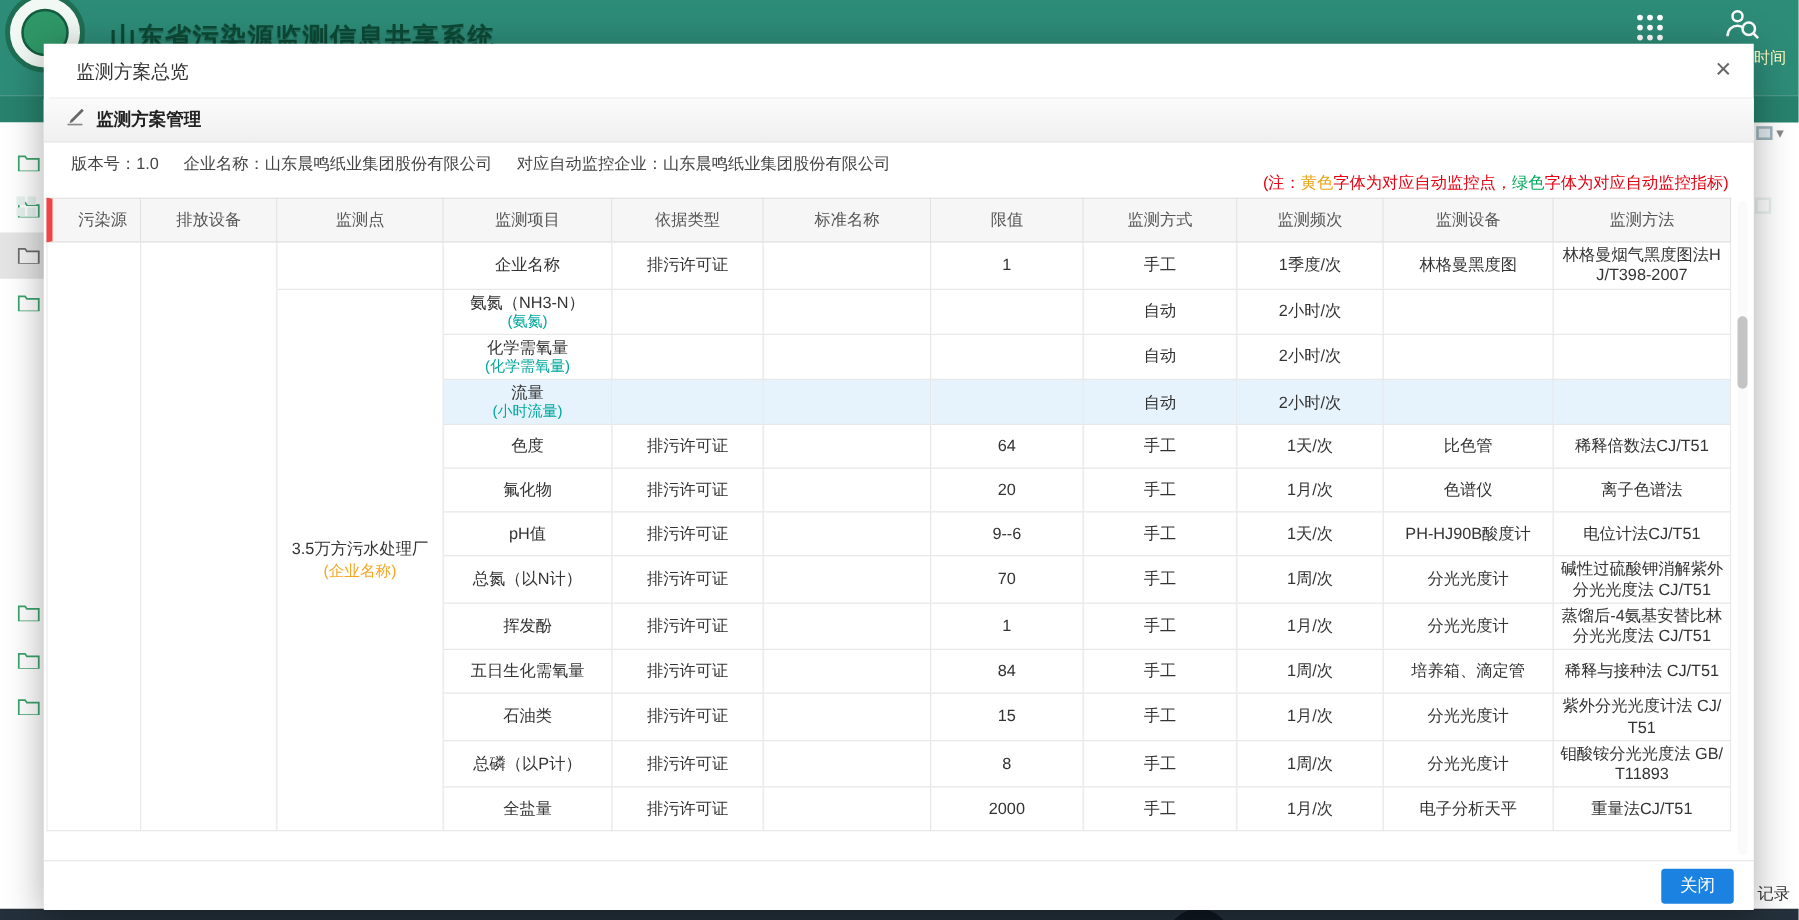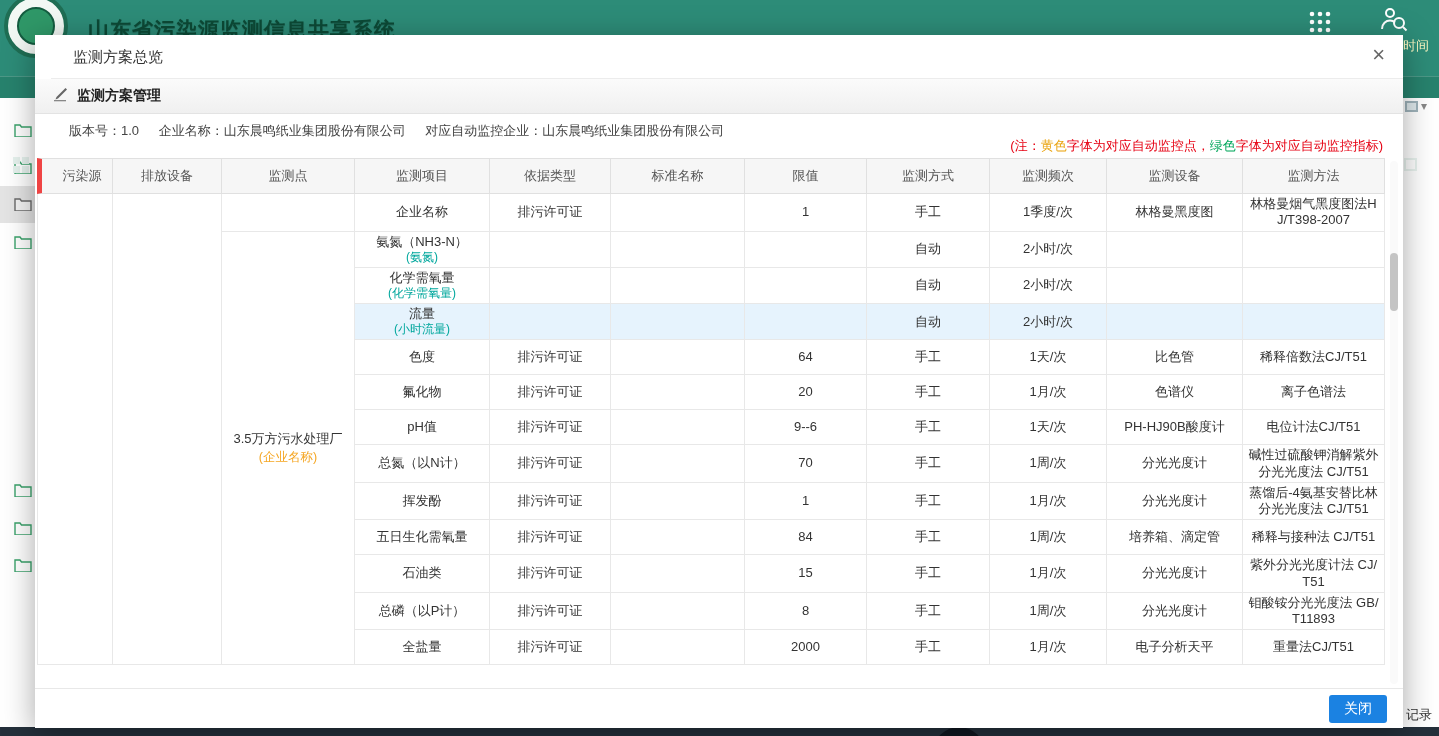--- a/index.html
+++ b/index.html
@@ -27,26 +27,26 @@
   .win-icon-wrap { position:absolute; right:12px; top:99px; color:#8a8a8a; font-size:12px; z-index:1; }
   .win-icon { display:inline-block; width:13px; height:11px; border:2px solid #9fb3bb; background:#dfe9ec; vertical-align:middle; }
   .caret { color:#888; }
   .record-label { position:absolute; right:7px; top:706px; font-size:13px; color:#333; z-index:1;text-align:center; }
 
   .bottombar { position:absolute; left:0; top:727px; width:100%; height:9px; background:#24303b; z-index:3; }
   .bottom-circle { position:absolute; left:933px; top:727px; width:52px; height:52px; border-radius:50%; background:#0f1720; z-index:4; }
 
   
   .modal { position:absolute; left:35px; top:35px; width:1368px; height:693px; background:#fff; box-shadow:0 6px 30px rgba(0,0,0,.35); z-index:10; }
-  .m-title-bar { position:absolute; left:16px; top:0; right:0; height:44px; border-bottom:1px solid #ececec;text-align:right; }
+  .m-title-bar { position:absolute; left:4px; top:0; right:0; height:44px; border-bottom:1px solid #ececec;text-align:right; }
   .m-title { position:absolute; left:22px; top:13px; font-size:15px; color:#333; }
   .m-close { position:absolute; right:18px; top:9px; font-size:22px; color:#666; cursor:pointer; line-height:1; }
   .m-section { position:absolute; left:0; top:44px; right:0; height:35px; background:linear-gradient(#fbfbfb,#f0f0f0); border-bottom:1px solid #e3e3e3; display:flex; align-items:center; padding-left:18px; gap:9px; }
   .m-section-title { font-size:14px; font-weight:bold; color:#222; }
-  .m-info { position:absolute; left:12px; top:79px; right:0; height:44px; }
+  .m-info { position:absolute; left:0; top:79px; right:0; height:44px; }
   .m-info-left { position:absolute; left:22px; top:8px; font-size:13px; color:#444; }
   .m-info-left span { margin-right:16px; }
   .m-note { position:absolute; right:20px; top:23px; font-size:13px; color:#e60012; }
   .m-note .yw { color:#eaa410; }
   .m-note .gw { color:#00a65a; }
 
   .m-table-wrap { position:absolute; left:2px; top:123px; right:18px; height:528px; overflow:hidden; }
   table.plan { width:100%; table-layout:fixed; border-collapse:separate; border-spacing:0; font-size:13px; color:#333; }
   table.plan th { height:36px; background:#f6f6f6; border-top:1px solid #e0e0e0; border-right:1px solid #e0e0e0; border-bottom:1px solid #e0e0e0; font-weight:normal; color:#555; text-align:center; }
   table.plan th:first-child { border-left:5px solid #ef4444;padding-left:10px; }

